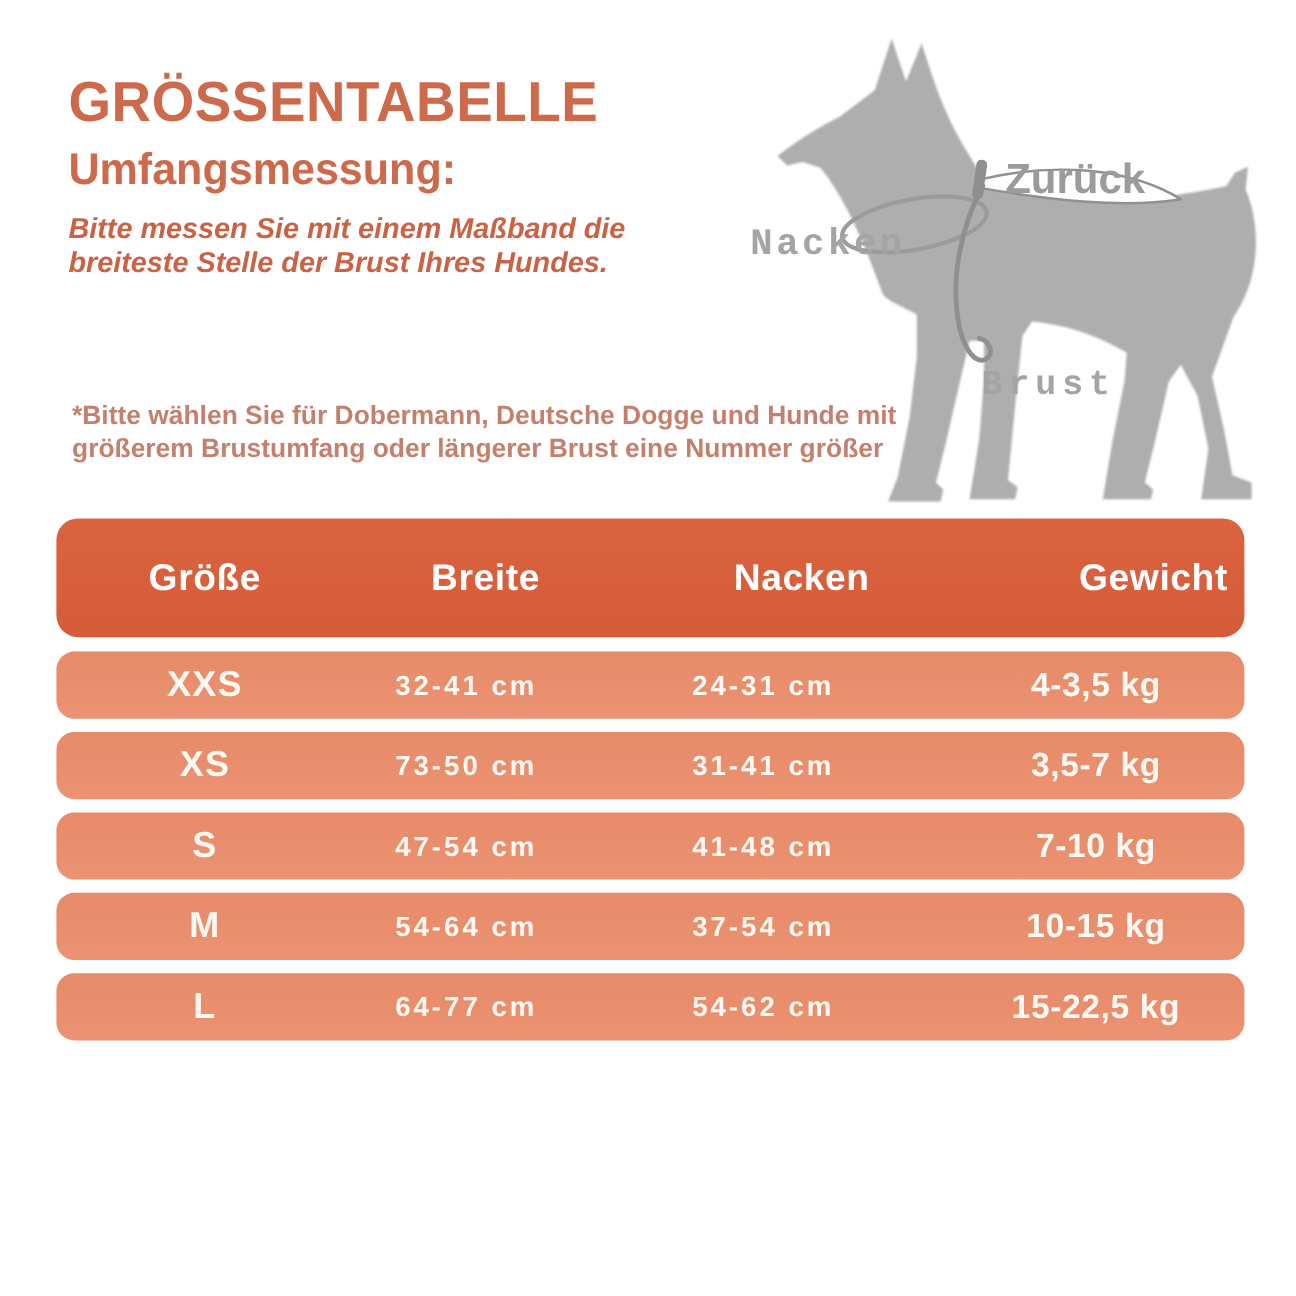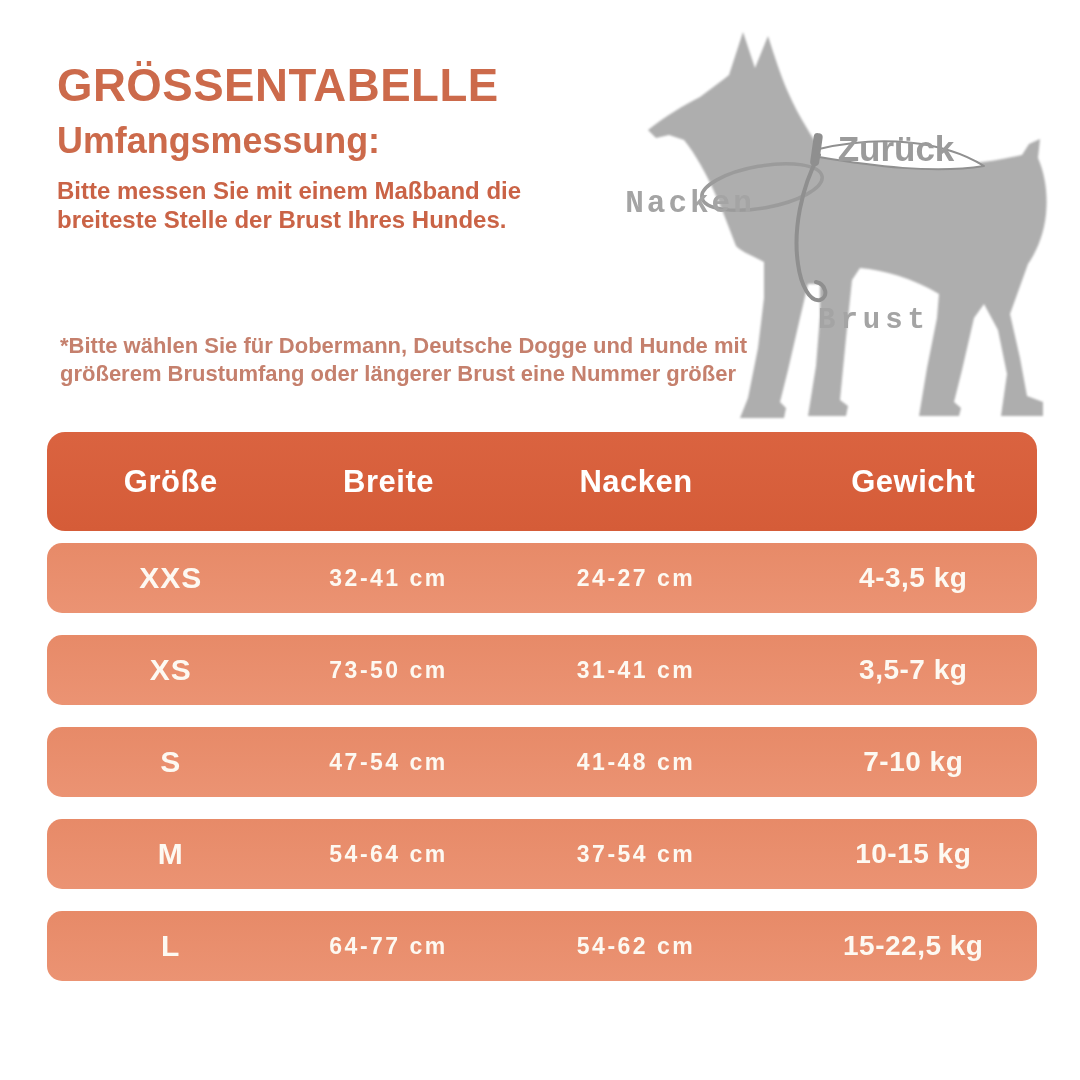--- a/index.html
+++ b/index.html
@@ -19,21 +19,21 @@
     transform:scaleX(0.97); transform-origin:left center;
   }
   .subtitle {
     margin-top:13px;
     font-size:37px; font-weight:700; color:#CC6A4B; line-height:1.05;
     transform:scaleX(0.97); transform-origin:left center;
   }
   .instruction {
     margin-top:15px;
     font-size:24px; font-weight:700; color:#CA6346;
-    line-height:1.22; white-space:pre-line;
+    line-height:1.22; white-space:pre-line;font-style:italic;
   }
   .footnote {
     position:absolute; left:60px; top:332px; width:700px;
     font-size:22px; font-weight:700; color:#C5806D;
     line-height:1.27; white-space:pre-line;
   }
 
   
   .diagram { position:absolute; left:612px; top:18px; width:446px; height:424px; }
   .diagram svg { width:100%; height:100%; display:block; }
@@ -45,31 +45,31 @@
     font-family:"Liberation Mono", monospace;
     font-weight:700; fill:#A4A4A4;
   }
 
   
   .size-table { position:absolute; left:47px; top:432px; width:990px; }
   .t-head {
     height:99px; border-radius:18px;
     background:linear-gradient(180deg,#DA6340 0%,#D55C38 100%);
     display:grid; grid-template-columns:25% 19% 31% 25%;
-    align-items:center; margin-bottom:12px;
+    align-items:center; margin-bottom:12px;gap:16px;
   }
   .t-head span {
     text-align:center; color:#ffffff;
     font-size:31px; font-weight:700; letter-spacing:0.5px;
   }
   .t-row {
-    height:70px; border-radius:15px;
+    height:56px; border-radius:15px;
     background:linear-gradient(180deg,#E78A68 0%,#EB9373 100%);
     display:grid; grid-template-columns:25% 19% 31% 25%;
-    align-items:center; margin-bottom:22px;
+    align-items:center; margin-bottom:11px;
   }
   .t-row > span { text-align:center; color:#FDF9F2; }
   .cell-size   { font-size:30px; font-weight:700; letter-spacing:1px; }
   .cell-cm     { font-size:23px; font-weight:700; letter-spacing:2.5px; }
   .cell-kg     { font-size:28px; font-weight:700; letter-spacing:0.5px; }
 </style>
 </head>
 <body>
 
 <div class="intro">
@@ -139,21 +139,21 @@
   <div class="t-head">
     <span>Größe</span>
     <span>Breite</span>
     <span>Nacken</span>
     <span>Gewicht</span>
   </div>
   <div id="table-body">
   <div class="t-row">
     <span class="cell-size">XXS</span>
     <span class="cell-cm">32-41 cm</span>
-    <span class="cell-cm">24-27 cm</span>
+    <span class="cell-cm">24-31 cm</span>
     <span class="cell-kg">4-3,5 kg</span>
   </div>
 
   <div class="t-row">
     <span class="cell-size">XS</span>
     <span class="cell-cm">73-50 cm</span>
     <span class="cell-cm">31-41 cm</span>
     <span class="cell-kg">3,5-7 kg</span>
   </div>
 

